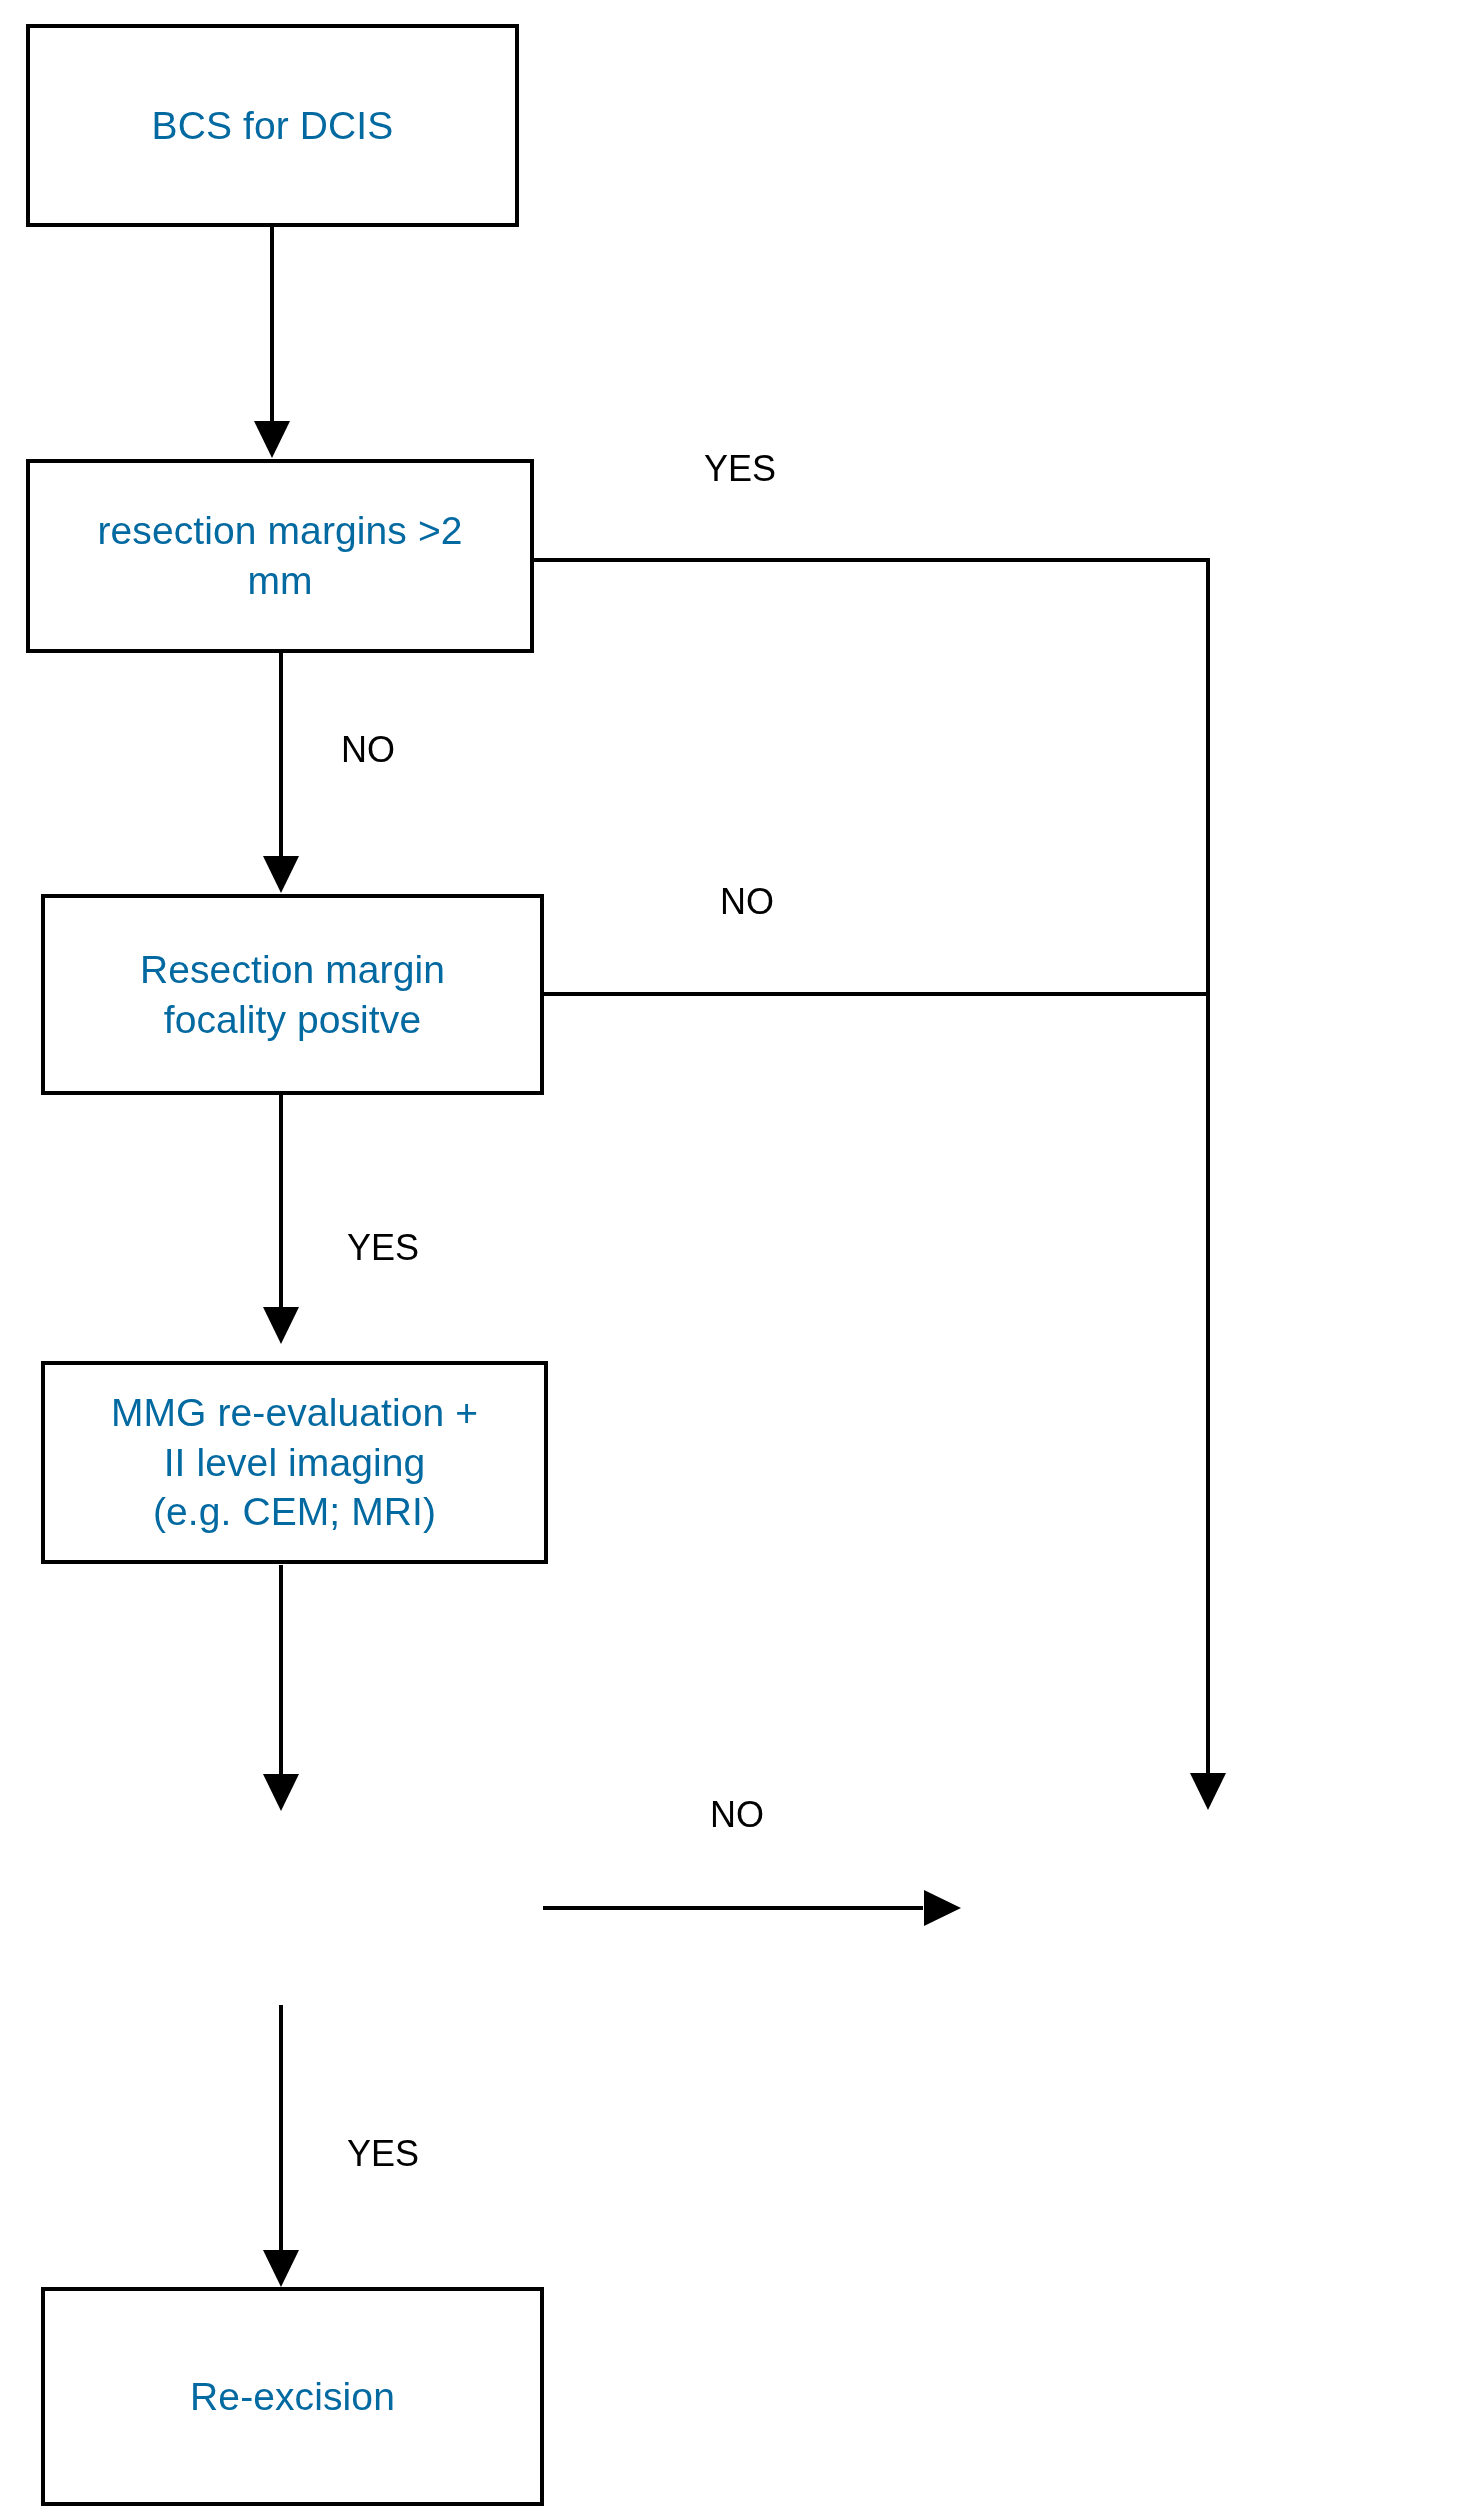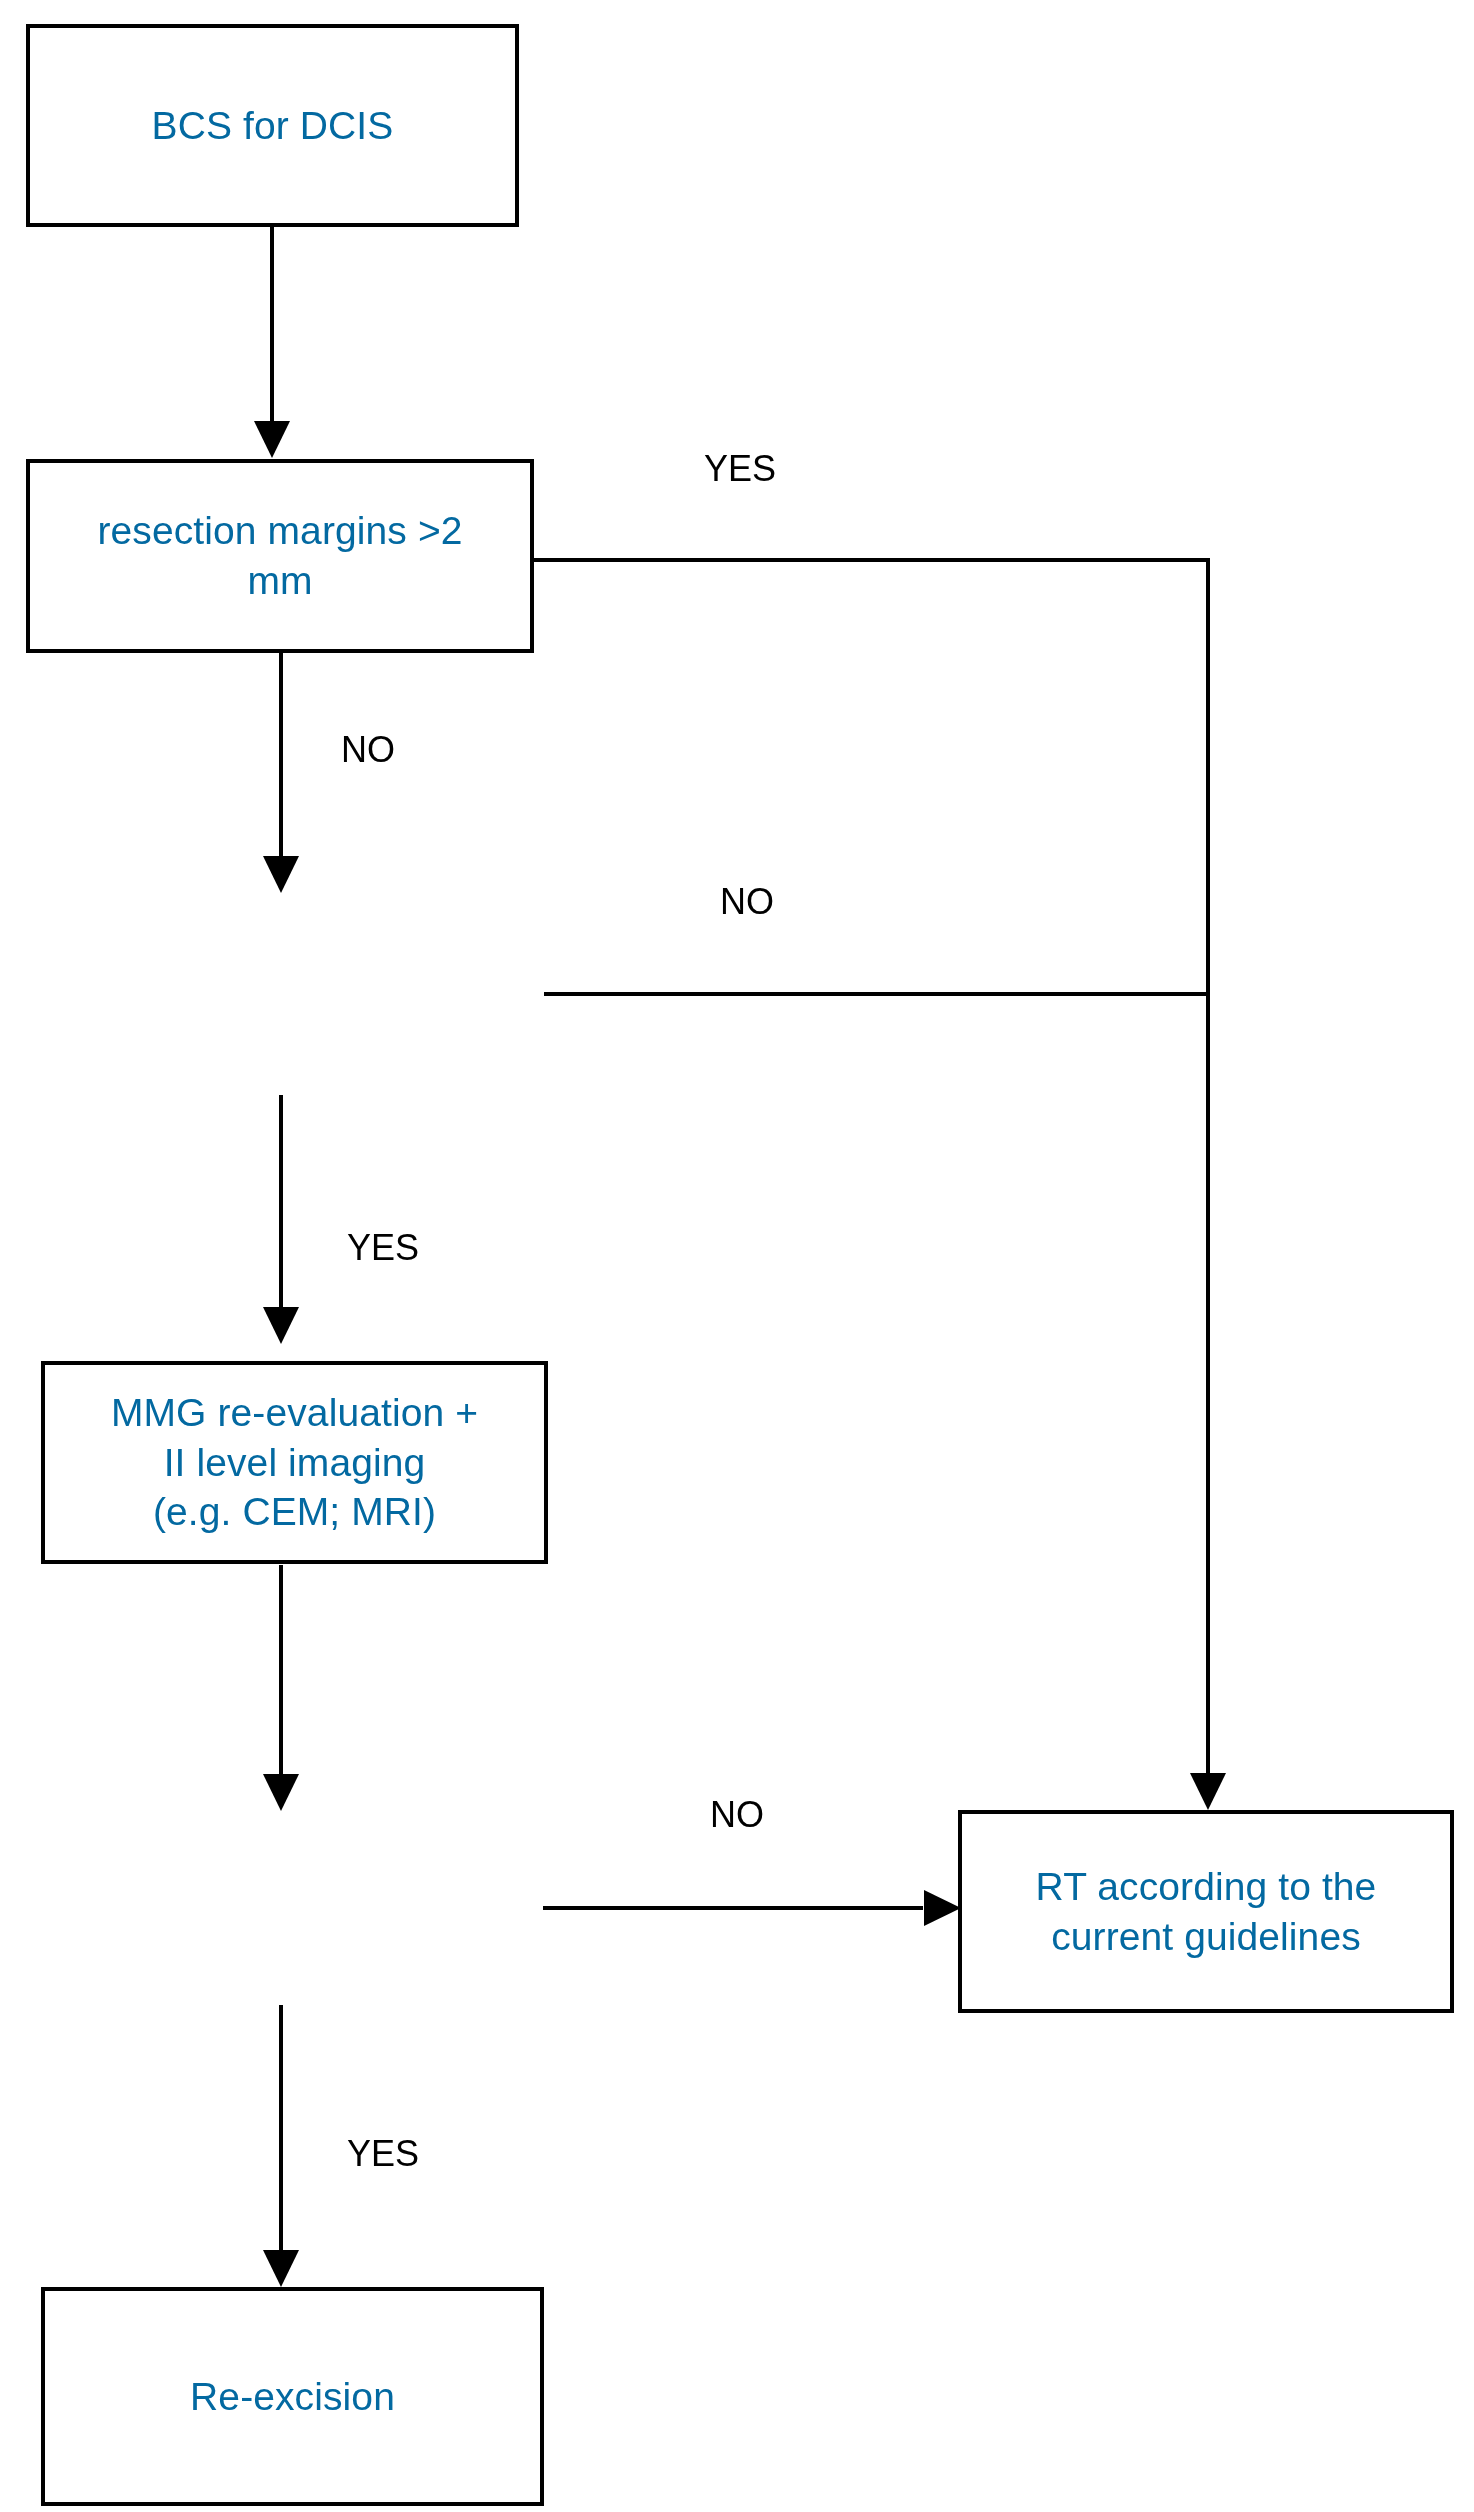--- a/index.html
+++ b/index.html
@@ -87,20 +87,24 @@
   <div class="hline" style="left:533px; top:558px; width:677px;"></div>
   <div class="edge-label" style="left:704px; top:451px;">YES</div>
 
   <div class="vline" style="left:1206px; top:558px; height:1215px;"></div>
   <div class="arrow-down" style="left:1190px; top:1773px;"></div>
 
   <div class="vline" style="left:279px; top:653px; height:203px;"></div>
   <div class="arrow-down" style="left:263px; top:856px;"></div>
   <div class="edge-label" style="left:341px; top:732px;">NO</div>
 
+  <div class="node" style="left:41px; top:894px; width:503px; height:201px;">
+    <span>Resection margin
+focality positve</span>
+  </div>
 
   <div class="hline" style="left:544px; top:992px; width:666px;"></div>
   <div class="edge-label" style="left:720px; top:884px;">NO</div>
 
   <div class="vline" style="left:279px; top:1095px; height:212px;"></div>
   <div class="arrow-down" style="left:263px; top:1307px;"></div>
   <div class="edge-label" style="left:347px; top:1230px;">YES</div>
 
   <div class="node" style="left:41px; top:1361px; width:507px; height:203px;justify-content:center;">
     <span>MMG re-evaluation +
@@ -109,24 +113,20 @@
   </div>
 
   <div class="vline" style="left:279px; top:1565px; height:209px;"></div>
   <div class="arrow-down" style="left:263px; top:1774px;"></div>
 
 
   <div class="hline" style="left:543px; top:1906px; width:380px;"></div>
   <div class="arrow-right" style="left:924px; top:1890px;"></div>
   <div class="edge-label" style="left:710px; top:1797px;">NO</div>
 
-  <div class="node" style="left:958px; top:1810px; width:496px; height:203px;">
-    <span>RT according to the
-current guidelines</span>
-  </div>
 
   <div class="vline" style="left:279px; top:2005px; height:245px;"></div>
   <div class="arrow-down" style="left:263px; top:2250px;"></div>
   <div class="edge-label" style="left:347px; top:2136px;">YES</div>
 
   <div class="node" style="left:41px; top:2287px; width:503px; height:219px;">
     <span>Re-excision</span>
   </div>
 
 </div>

